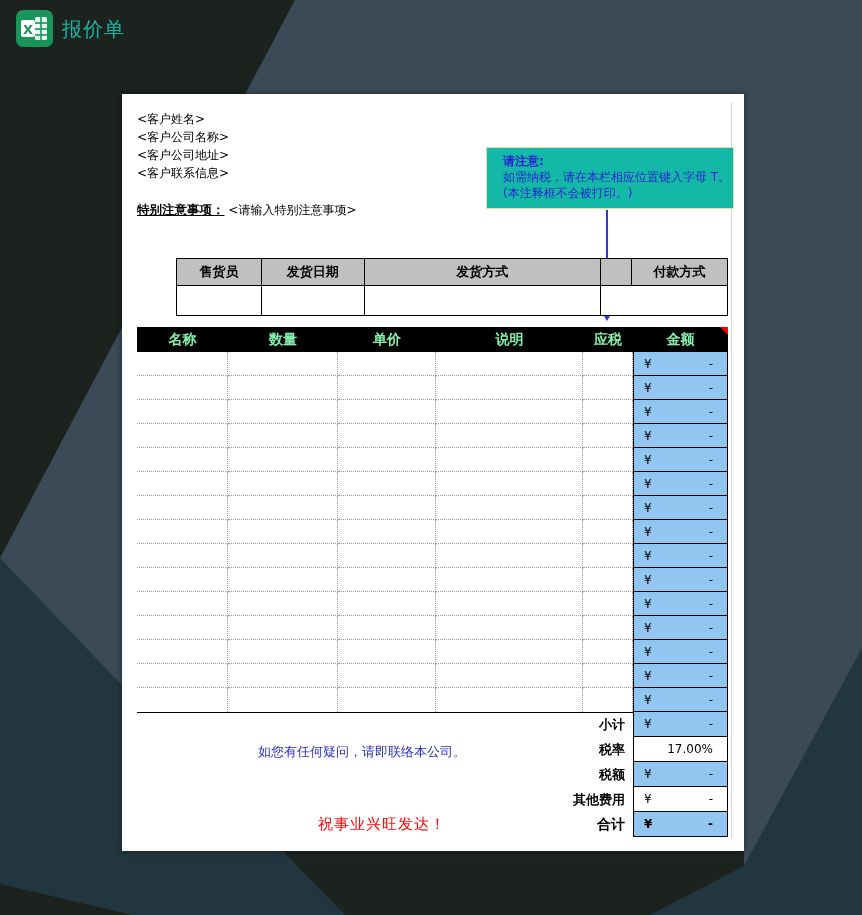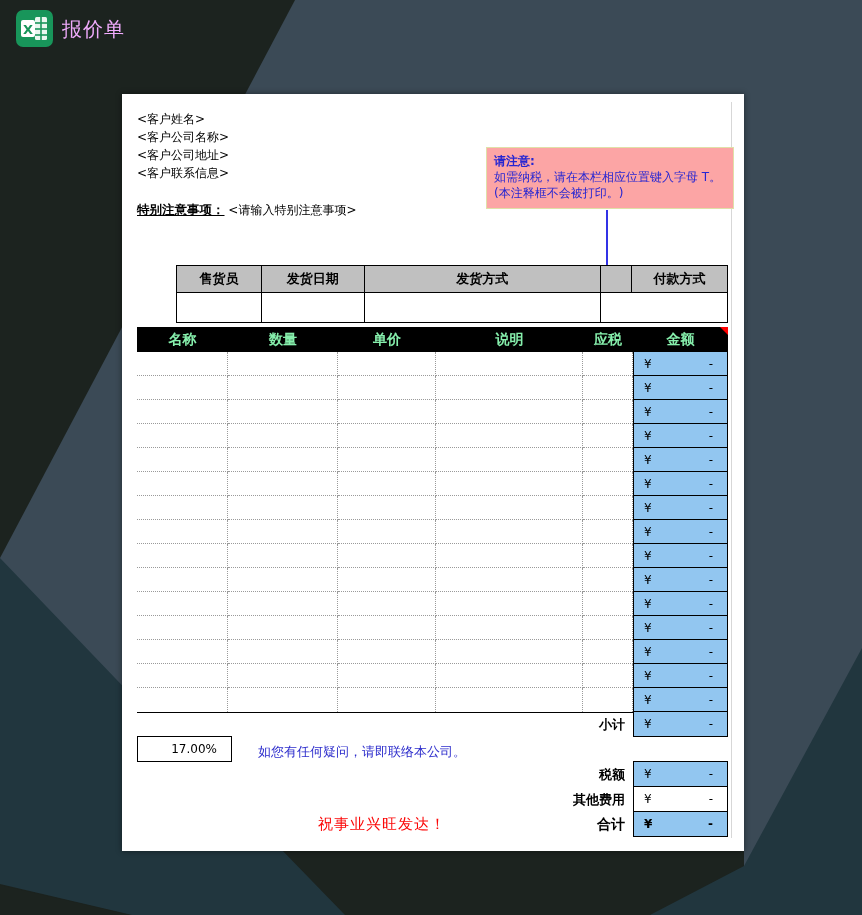--- a/index.html
+++ b/index.html
@@ -8,38 +8,38 @@
 
   
   .bg { position:absolute; inset:0; }
   .bg-dark-tl   { background:#1c231f; clip-path:polygon(0 0,295px 0,0 558px); }
   .bg-dark-bot  { position:absolute; left:0; top:851px; width:744px; height:64px; background:#1c231f; }
   .bg-teal-left { background:#21363e; clip-path:polygon(0 558px,138px 702px,345px 915px,132px 915px,0 884px); }
   .bg-dark-bl   { background:#1c231f; clip-path:polygon(0 885px,130px 915px,0 915px); }
   .bg-teal-br   { background:#21363e; clip-path:polygon(744px 866px,862px 648px,862px 915px,650px 915px); }
 
   
-  .topbar-title { position:absolute; left:62px; top:16px; font-size:20px; color:#f0abfc; letter-spacing:1px; }
+  .topbar-title { position:absolute; left:62px; top:16px; font-size:20px; color:#14b8a6; letter-spacing:1px; }
   .app-icon { position:absolute; left:16px; top:10px; width:37px; height:37px; }
 
   
   .doc { position:absolute; left:122px; top:94px; width:622px; height:757px; background:#ffffff; box-shadow:0 0 6px rgba(0,0,0,.45); font-size:12px; color:#000; }
   .pagebreak-line { position:absolute; left:609px; top:8px; width:1px; height:736px; background:#d7d7d7; }
 
   .cust { position:absolute; left:15px; top:16px; line-height:18px; font-size:12px; }
   .special { position:absolute; left:15px; top:108px; font-size:12px; }
   .special b { text-decoration:underline; font-size:12.5px; }
 
-  .note { position:absolute; left:364px; top:53px; width:248px; height:62px; background:#fca5a5; border:1px solid #e0e0a8; padding:5px 7px; color:#2626d2; font-size:12px; line-height:16px; white-space:nowrap; }
+  .note { position:absolute; left:364px; top:53px; width:248px; height:62px; background:#14b8a6; border:1px solid #e0e0a8; padding:5px 16px; color:#2626d2; font-size:12px; line-height:16px; white-space:nowrap; }
   .note b { font-weight:bold; }
   .arrow-line { position:absolute; left:484px; top:116px; width:2px; height:101px; background:#3333e6; }
   .arrow-head { position:absolute; left:479px; top:217px; width:0; height:0; border-left:6px solid transparent; border-right:6px solid transparent; border-top:10px solid #3333e6; }
 
   
-  .ship { position:absolute; left:15px; top:171px; width:591px;padding-left:39px; }
+  .ship { position:absolute; left:15px; top:164px; width:591px;padding-left:39px; }
   .ship-row { display:flex; }
   .ship-h { height:28px; background:#c0c0c0; border:1px solid #000; border-right:none; font-weight:bold; font-size:13px; display:flex; align-items:center; justify-content:center; }
   .ship-h:last-child { border-right:1px solid #000; }
   .ship-d { height:30px; background:#fff; border:1px solid #000; border-top:none; border-right:none; }
   .ship-d:last-child { border-right:1px solid #000; }
   .w1{width:91px;} .w2{width:110px;} .w3{width:253px;} .w4{width:33px;} .w5{width:104px;} .w6{width:137px;}
 
   
   .ihead { position:absolute; left:15px; top:233px; width:591px; height:25px; background:#000; display:flex; }
   .ihead .hc { color:#86efac; font-weight:bold; font-size:14px; display:flex; align-items:center; justify-content:center; }
@@ -308,20 +308,21 @@
 
     <div class="summary">
       <div class="s-row">
         <div class="s-label">小计</div>
         <div class="s-val v-blue">
           <span>¥</span>
           <span>-</span>
         </div>
       </div>
       <div class="s-row">
+        <div class="s-label">税率</div>
         <div class="s-val v-white pct">
           <span>17.00%</span>
         </div>
       </div>
       <div class="s-row">
         <div class="s-label">税额</div>
         <div class="s-val v-blue">
           <span>¥</span>
           <span>-</span>
         </div>

